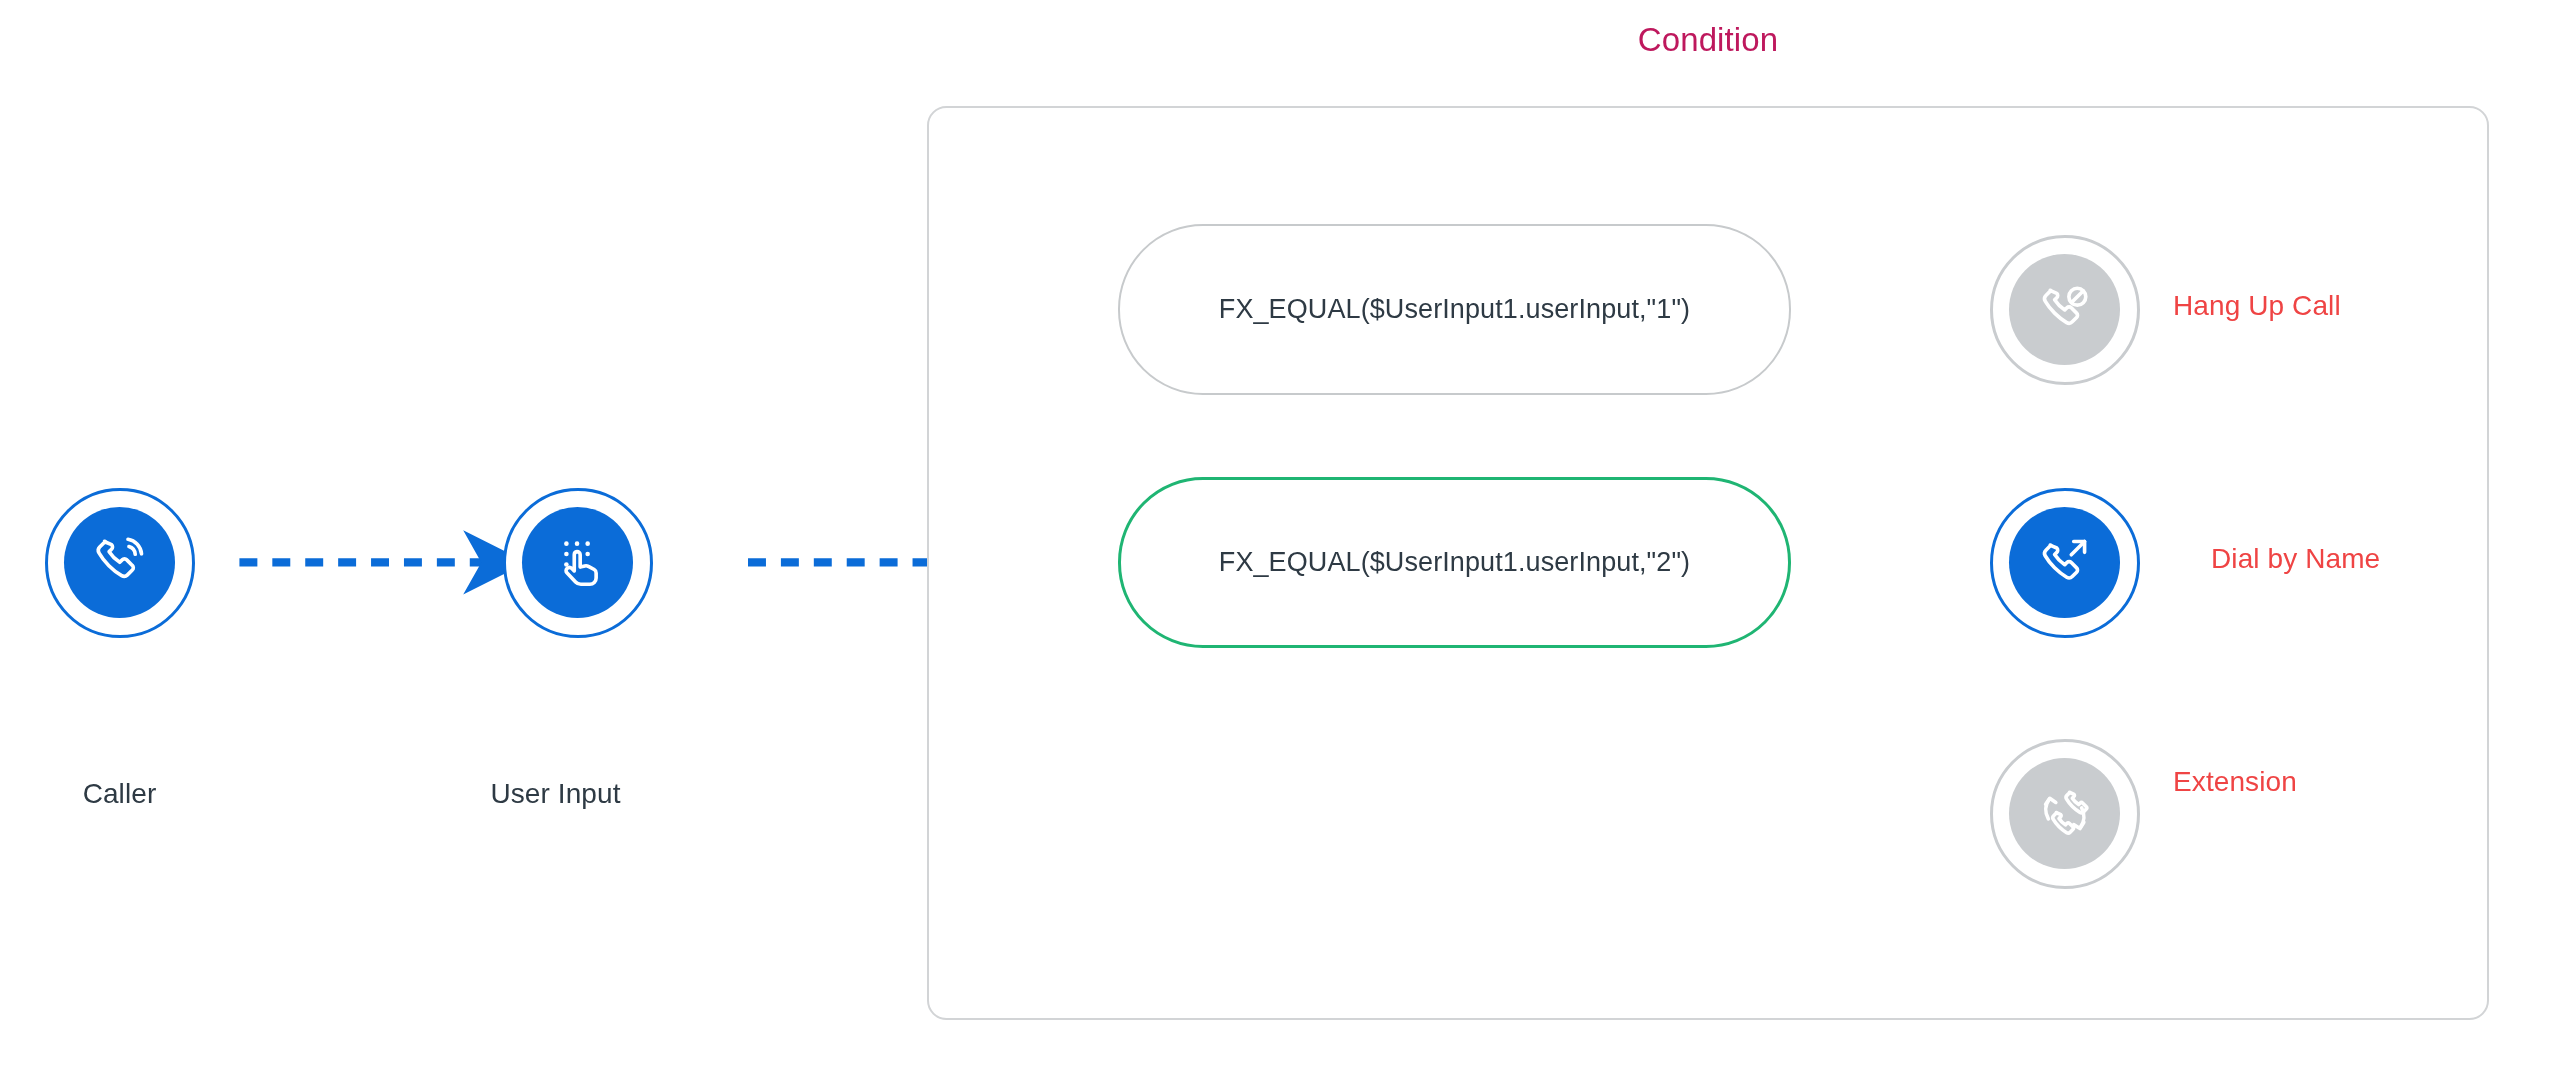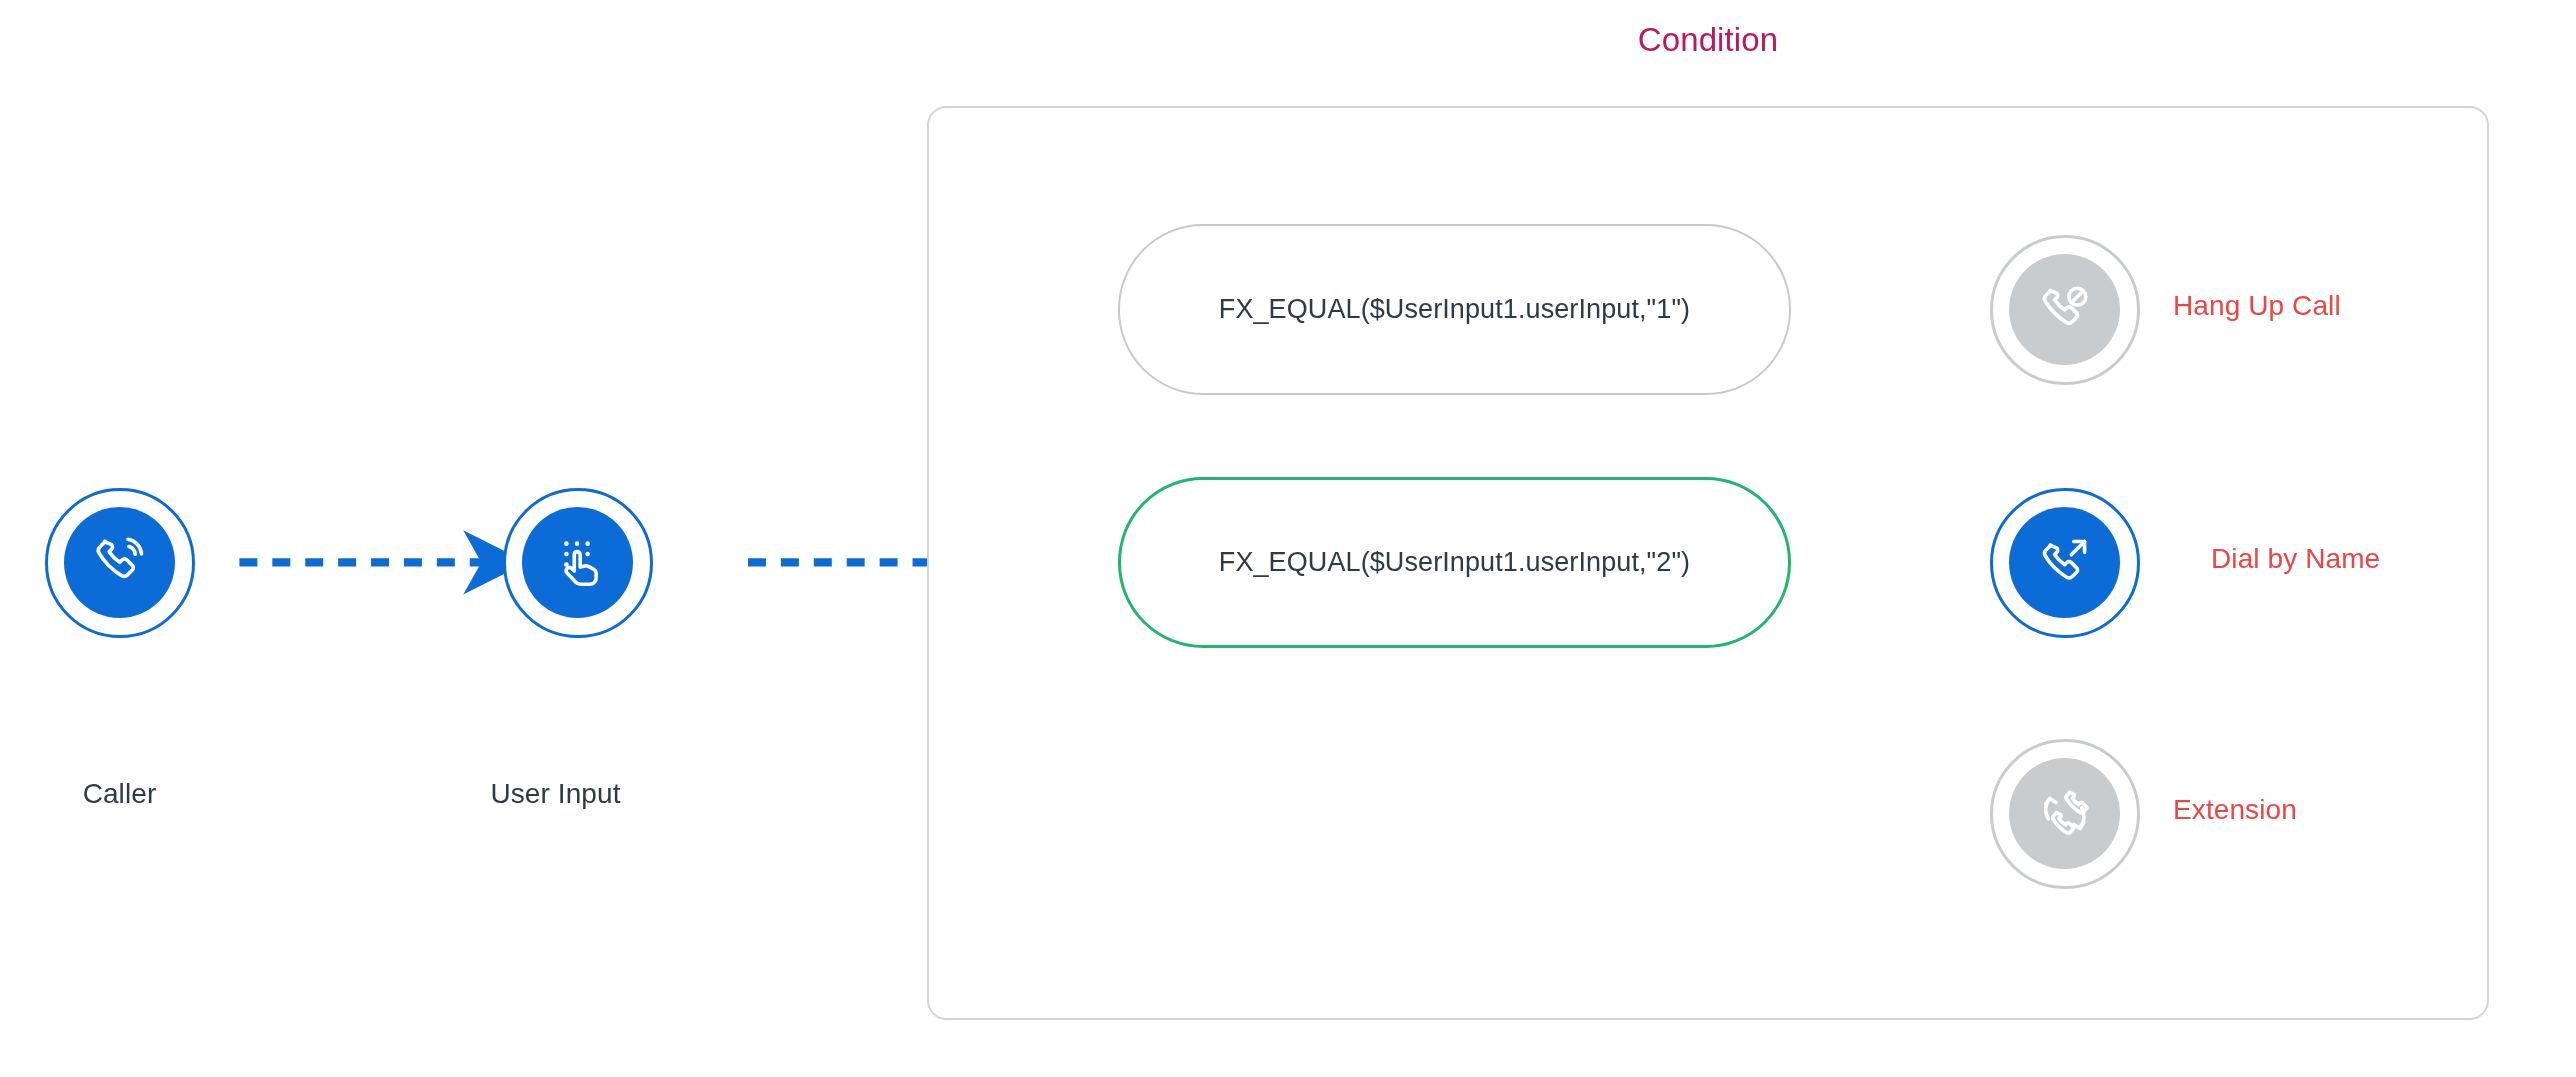--- a/index.html
+++ b/index.html
@@ -246,16 +246,16 @@
       <svg viewBox="0 0 24 24" fill="none" stroke="#ffffff" stroke-width="1.5" stroke-linecap="round" stroke-linejoin="round">
         <path d="M13.9 3.2 12.8 4.3a1.2 1.2 0 0 0-.2 1.45c.63 1.07 1.45 2.14 2.45 3.14 1.0 1.0 2.07 1.82 3.14 2.45a1.2 1.2 0 0 0 1.45-.2l1.1-1.1a0.8 0.8 0 0 0 0-1.13l-1.38-1.38a0.8 0.8 0 0 0-1.13 0l-0.56 0.56a9.0 9.0 0 0 1-2.64-2.64l0.56-0.56a0.8 0.8 0 0 0 0-1.13L14.2 3.2a0.8 0.8 0 0 0-0.3-0.2z"></path>
         <path d="M8.4 11.6 7.3 12.7a1.2 1.2 0 0 0-.2 1.45c.63 1.07 1.45 2.14 2.45 3.14 1.0 1.0 2.07 1.82 3.14 2.45a1.2 1.2 0 0 0 1.45-.2l1.1-1.1a0.8 0.8 0 0 0 0-1.13l-1.38-1.38a0.8 0.8 0 0 0-1.13 0l-0.56 0.56a9.0 9.0 0 0 1-2.64-2.64l0.56-0.56a0.8 0.8 0 0 0 0-1.13L8.7 11.6a0.8 0.8 0 0 0-0.3-0.2z"></path>
         <path d="M5.1 14.0 C3.6 11.4 3.7 8.3 5.5 5.9"></path>
         <polyline points="4.0,8.0 5.7,5.5 8.2,7.2"></polyline>
         <path d="M18.9 9.5 C20.3 12.1 20.1 15.2 18.3 17.6"></path>
         <polyline points="19.8,15.4 18.2,18.0 15.6,16.4"></polyline>
       </svg>
     </div>
   </div>
-  <div class="node-side-caption" style="left:2173px; top:794px;">Extension</div>
+  <div class="node-side-caption" style="left:2173px; top:766px;">Extension</div>
 
 </div>
 
 
 </body></html>

